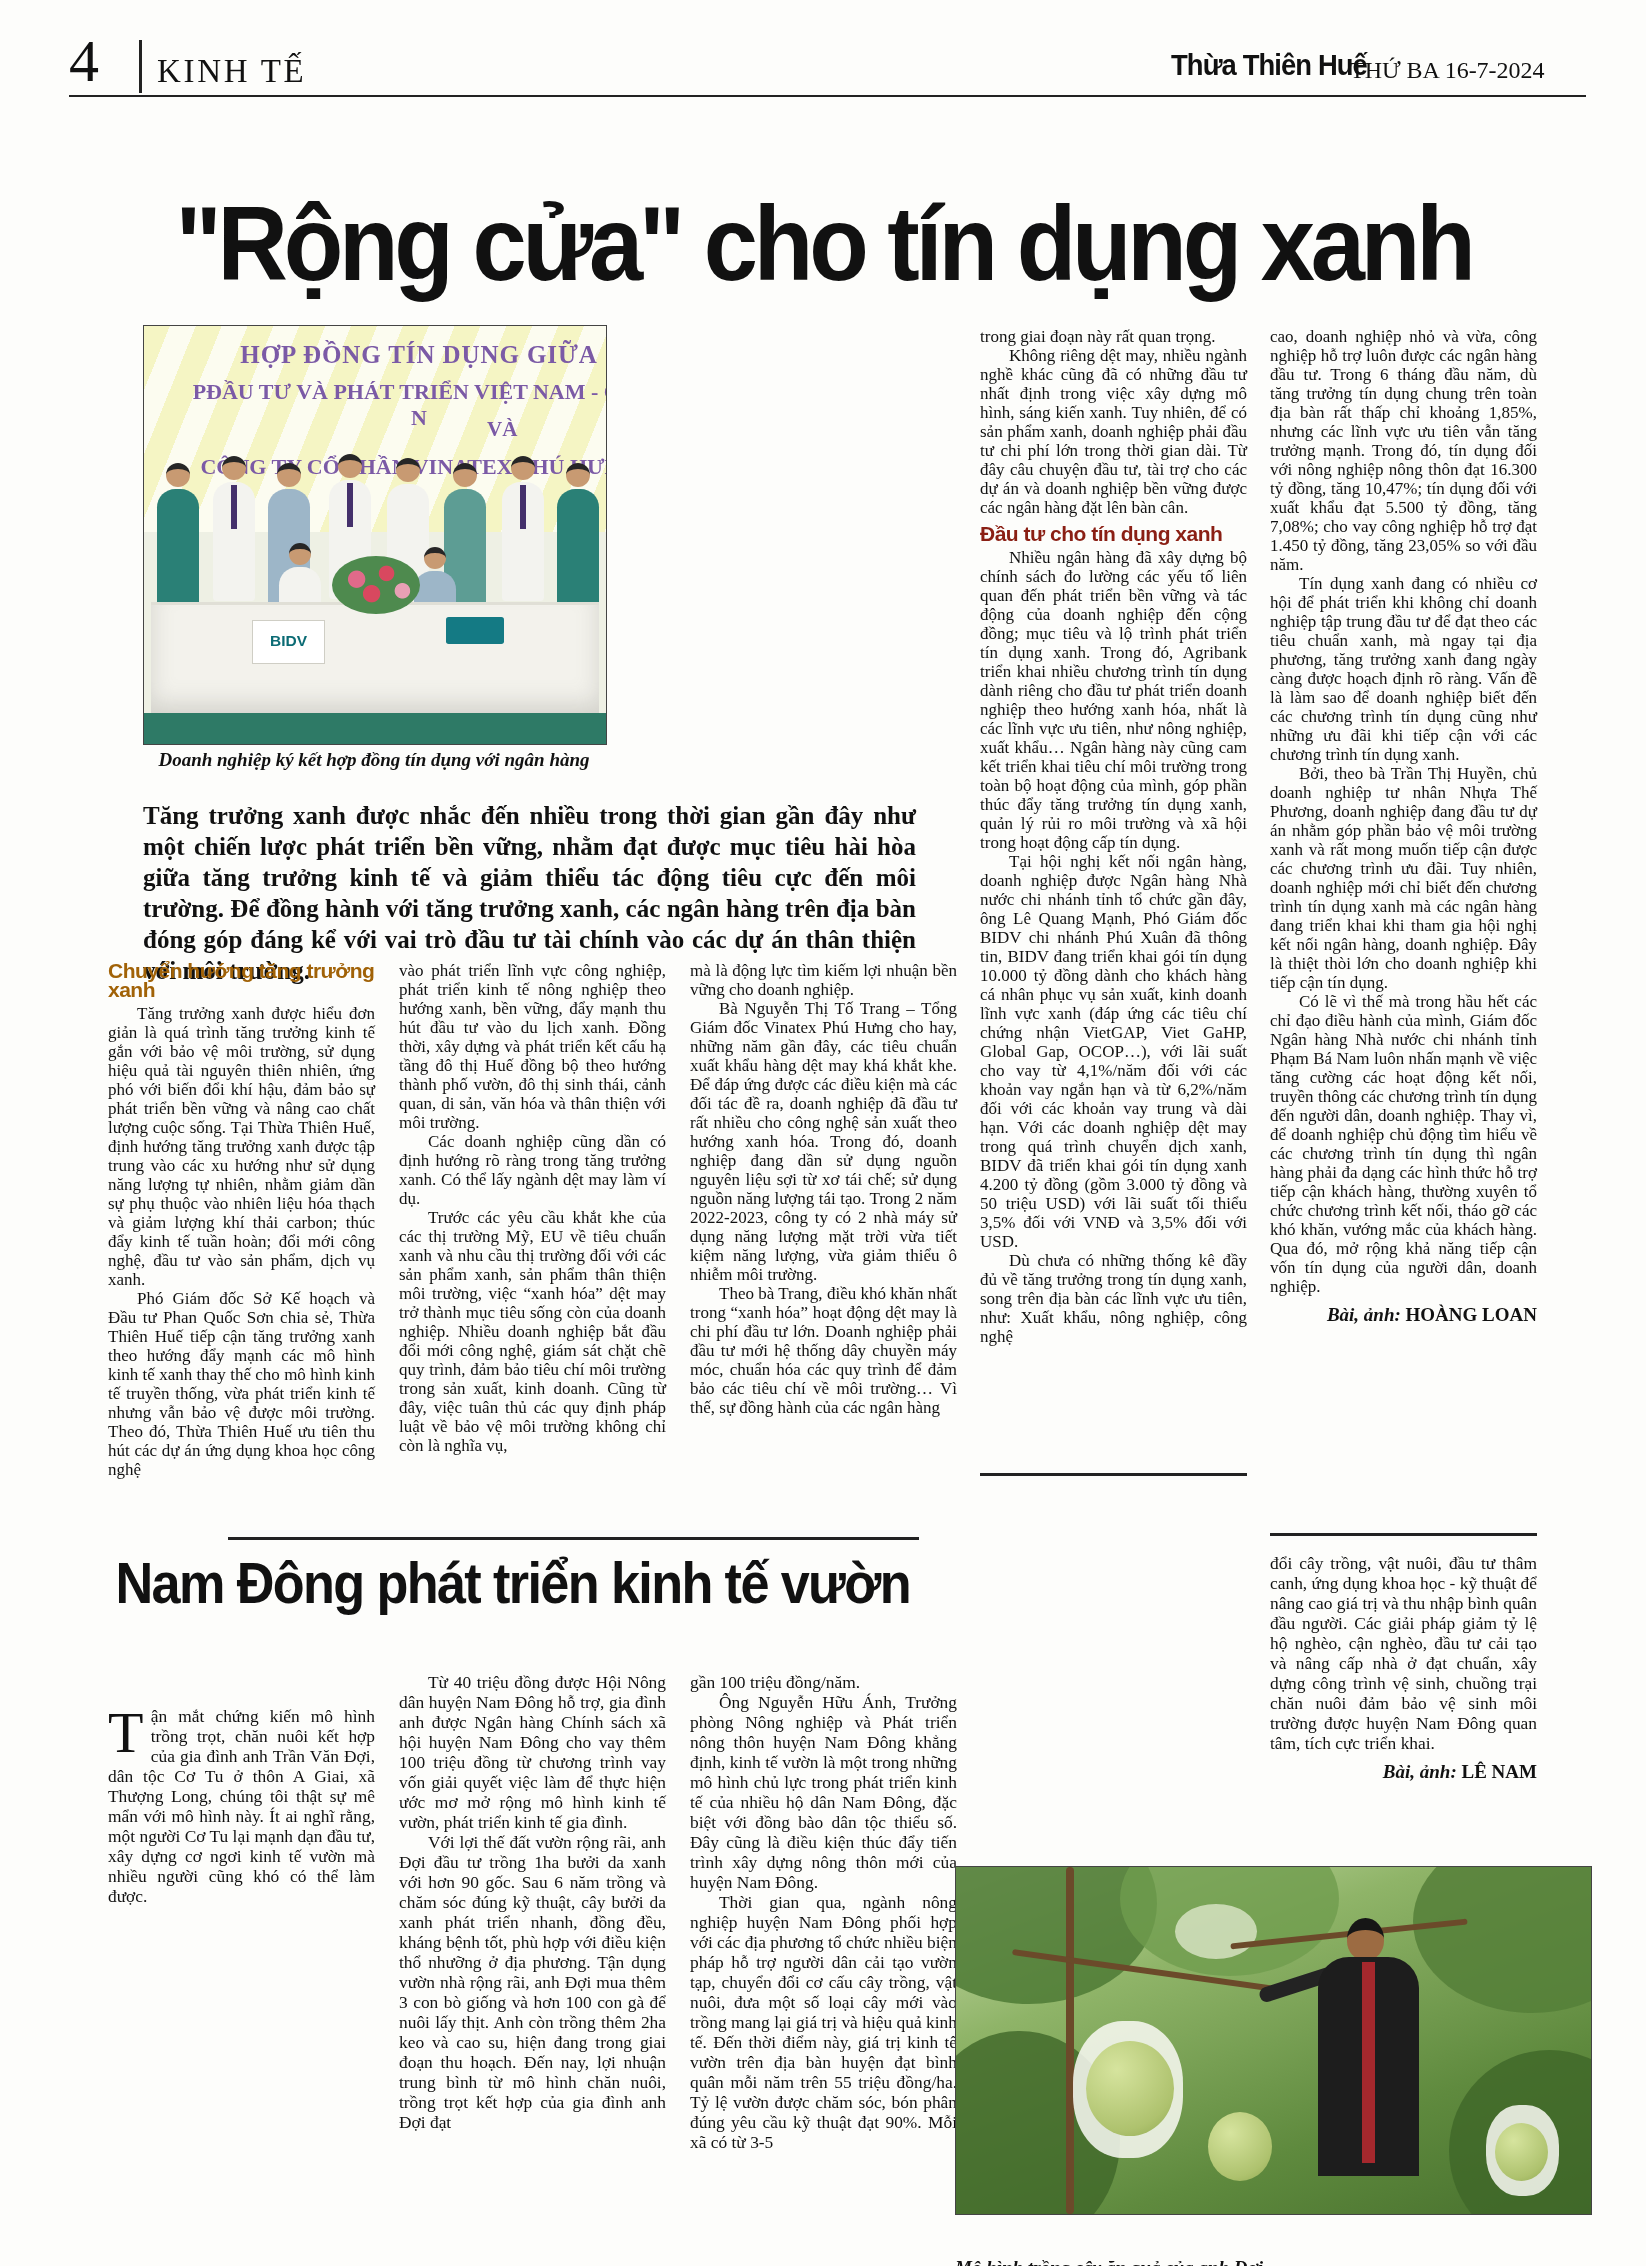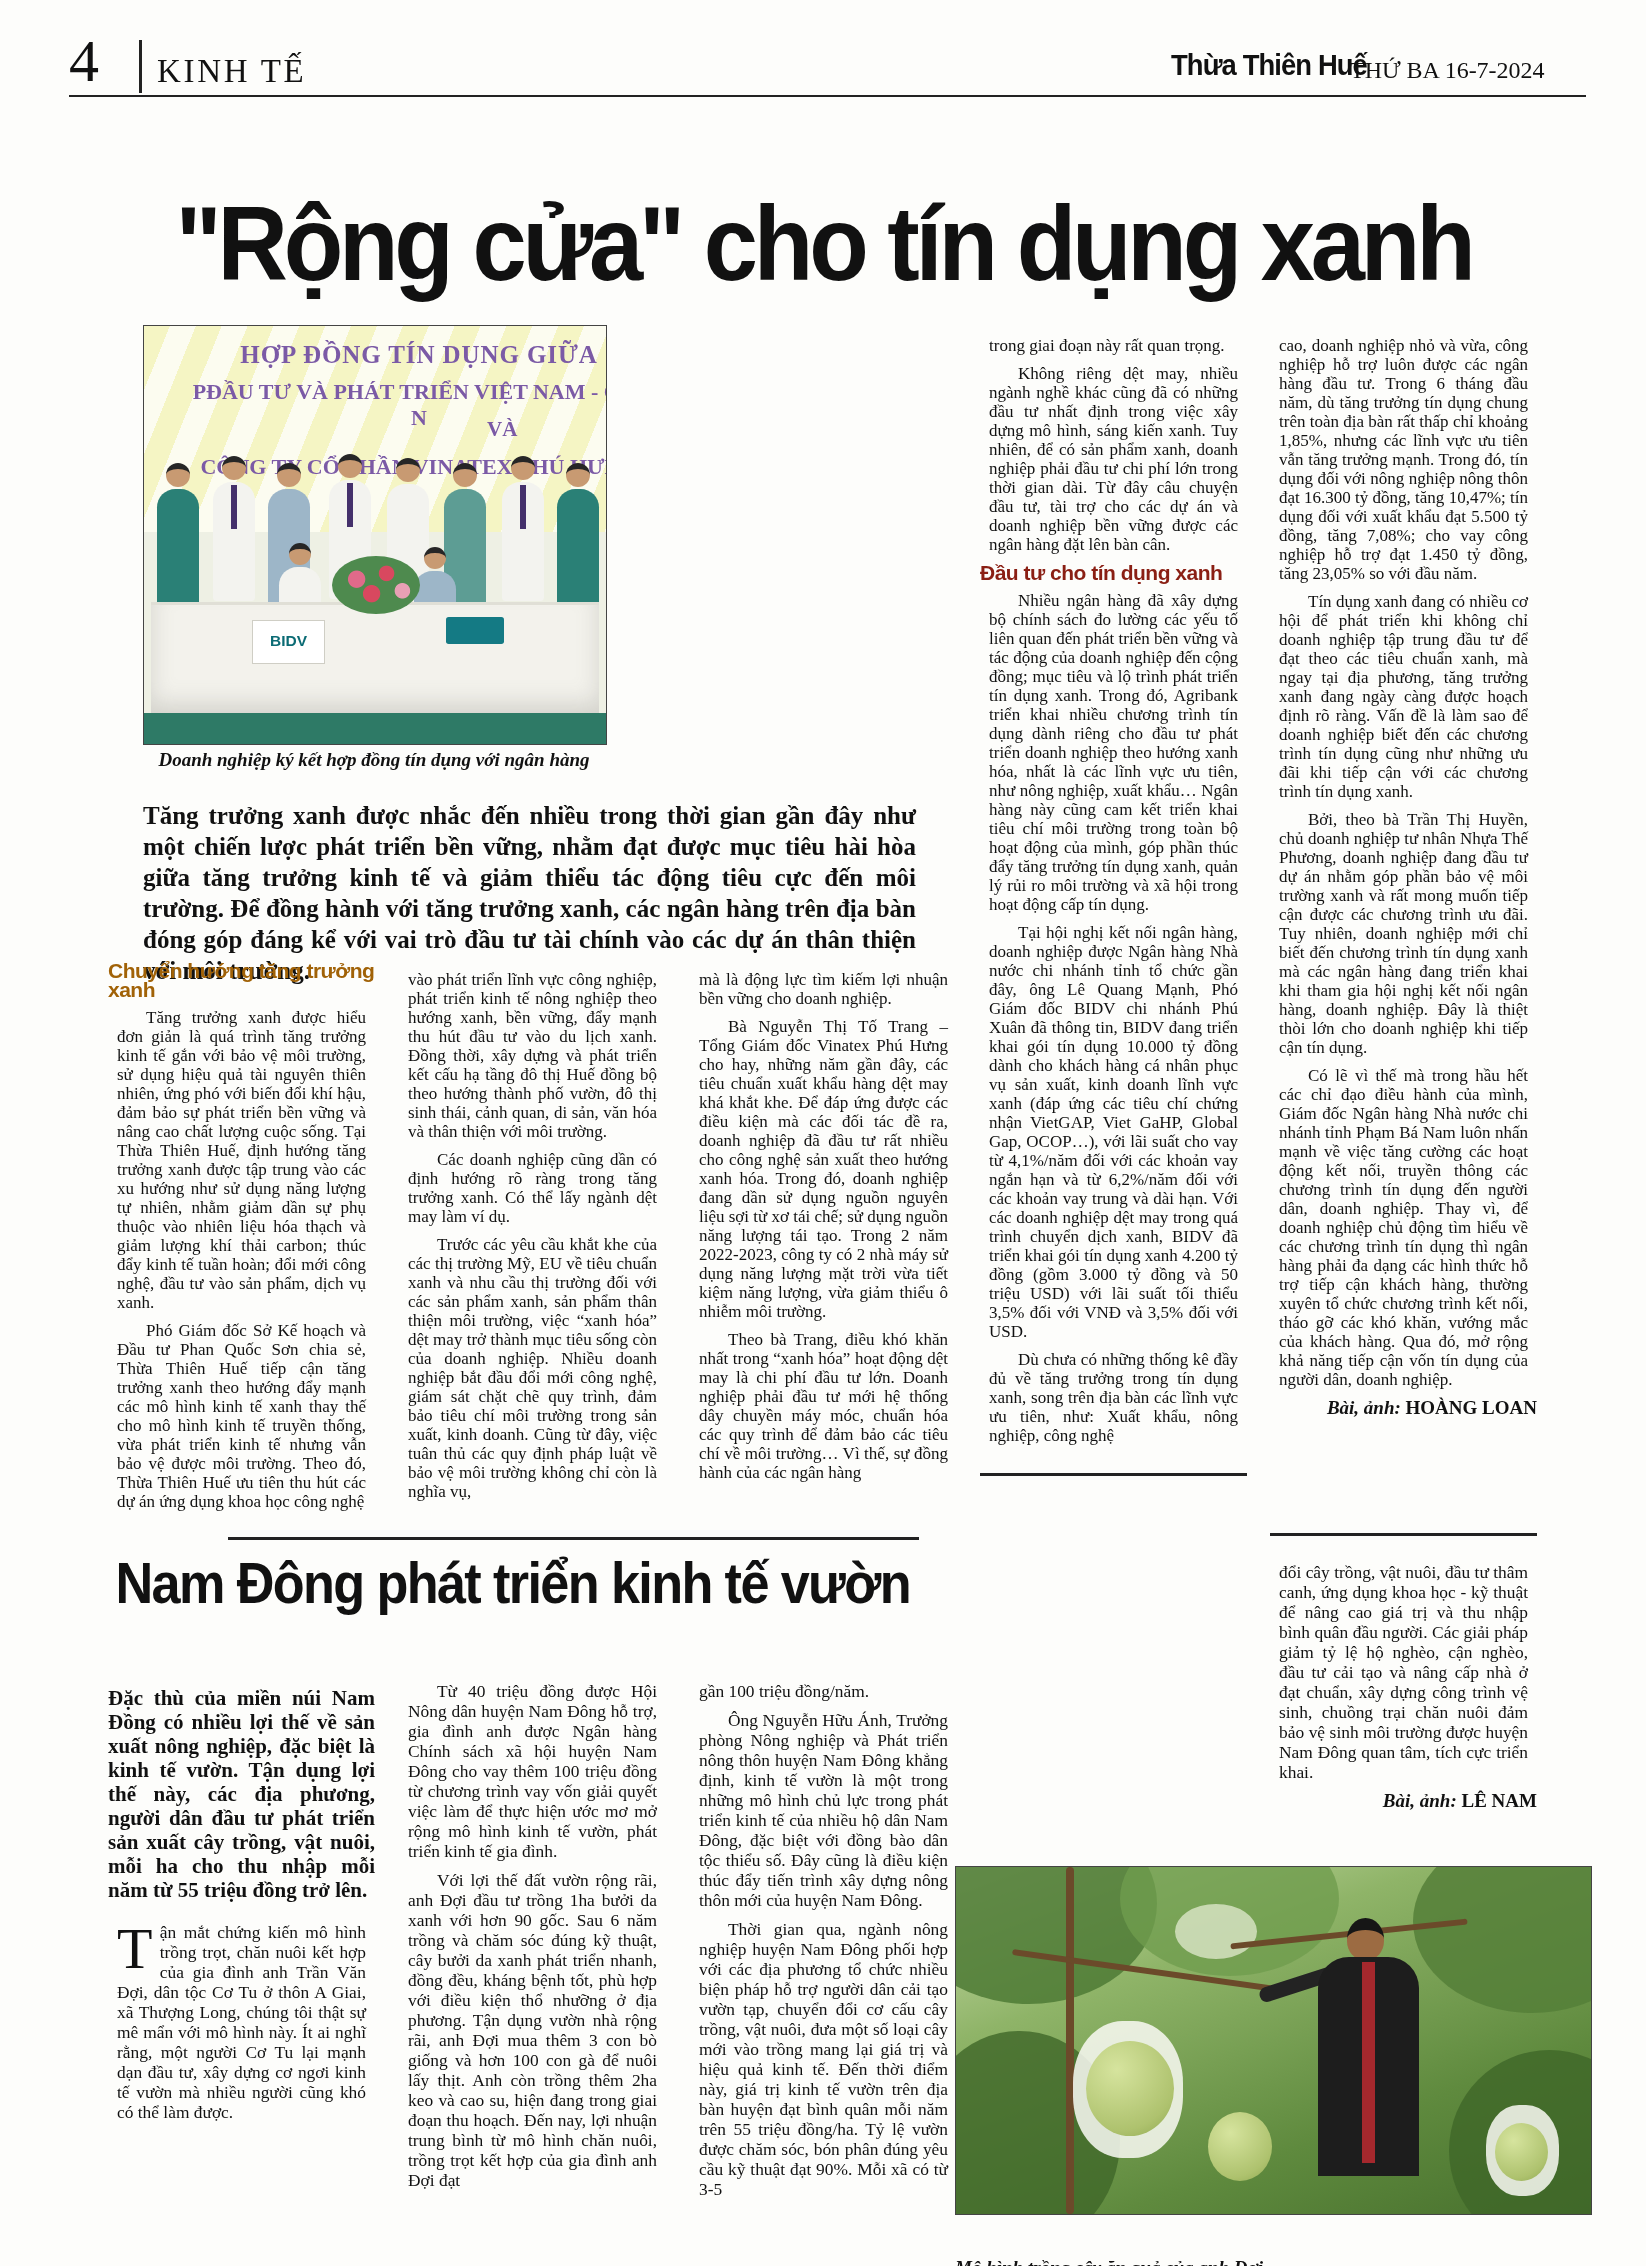--- a/index.html
+++ b/index.html
@@ -20,21 +20,21 @@
       font-family:"Liberation Sans",sans-serif;font-weight:900;font-size:106px;line-height:1.05;
       letter-spacing:-4.6px;transform:scaleX(.92);transform-origin:center;white-space:nowrap;}
   .h2{position:absolute;left:73px;top:1553px;width:850px;text-align:center;
       font-family:"Liberation Sans",sans-serif;font-weight:900;font-size:58px;line-height:1.05;
       letter-spacing:-1.8px;transform:scaleX(.9);transform-origin:center;white-space:nowrap;}
 
   
   .col{position:absolute;width:267px;text-align:justify;}
   .art1{font-size:17px;line-height:19px;}
   .art2{font-size:17.4px;line-height:20px;}
-  .p{margin:9px;text-indent:29px;}
+  .p{margin:0;text-indent:29px;}
   .p.cont{text-indent:0;}
   .subhead{font-family:"Liberation Sans",sans-serif;font-weight:800;font-size:21px;
            letter-spacing:-0.5px;margin:0 0 4.6px 0;text-indent:0;text-align:left;}
   .subhead.green{color:#a16207;}
   .subhead.red{color:#8a1f14;margin-top:7.3px;}
   .byline{margin-top:9.1px;text-align:right;text-indent:0;font-size:19px;}
   .byline .lbl{font-style:italic;font-weight:bold;}
   .byline .name{font-weight:bold;}
 
   .lead1{position:absolute;left:143px;top:800px;width:773px;font-weight:bold;
@@ -218,21 +218,20 @@
     </p>
   </div>
 
   <div class="divider" style="left:228px;top:1537px;width:691px"></div>
   <div class="divider" style="left:980px;top:1473px;width:267px"></div>
   <div class="divider" style="left:1270px;top:1533px;width:267px"></div>
 
   <div class="h2">Nam Đông phát triển kinh tế vườn</div>
 
   <div class="col art2" style="left:108px;top:1686px">
-    <p class="lead2">Đặc thù của miền núi Nam Đồng có nhiều lợi thế về sản xuất nông nghiệp, đặc biệt là kinh tế vườn. Tận dụng lợi thế này, các địa phương, người dân đầu tư phát triển sản xuất cây trồng, vật nuôi, mỗi ha cho thu nhập mỗi năm từ 55 triệu đồng trở lên.</p>
     <p class="p cont dcp">
       <span class="dropcap">T</span><span>ận mắt chứng kiến mô hình trồng trọt, chăn nuôi kết hợp của gia đình anh Trần Văn Đợi, dân tộc Cơ Tu ở thôn A Giai, xã Thượng Long, chúng tôi thật sự mê mẩn với mô hình này. Ít ai nghĩ rằng, một người Cơ Tu lại mạnh dạn đầu tư, xây dựng cơ ngơi kinh tế vườn mà nhiều người cũng khó có thể làm được.</span>
     </p>
   </div>
 
   <div class="col art2" style="left:399px;top:1672px">
     <p class="p">Từ 40 triệu đồng được Hội Nông dân huyện Nam Đông hỗ trợ, gia đình anh được Ngân hàng Chính sách xã hội huyện Nam Đông cho vay thêm 100 triệu đồng từ chương trình vay vốn giải quyết việc làm để thực hiện ước mơ mở rộng mô hình kinh tế vườn, phát triển kinh tế gia đình.</p>
     <p class="p">Với lợi thế đất vườn rộng rãi, anh Đợi đầu tư trồng 1ha bưởi da xanh với hơn 90 gốc. Sau 6 năm trồng và chăm sóc đúng kỹ thuật, cây bưởi da xanh phát triển nhanh, đồng đều, kháng bệnh tốt, phù hợp với điều kiện thổ nhưỡng ở địa phương. Tận dụng vườn nhà rộng rãi, anh Đợi mua thêm 3 con bò giống và hơn 100 con gà để nuôi lấy thịt. Anh còn trồng thêm 2ha keo và cao su, hiện đang trong giai đoạn thu hoạch. Đến nay, lợi nhuận trung bình từ mô hình chăn nuôi, trồng trọt kết hợp của gia đình anh Đợi đạt</p>
   </div>
 

